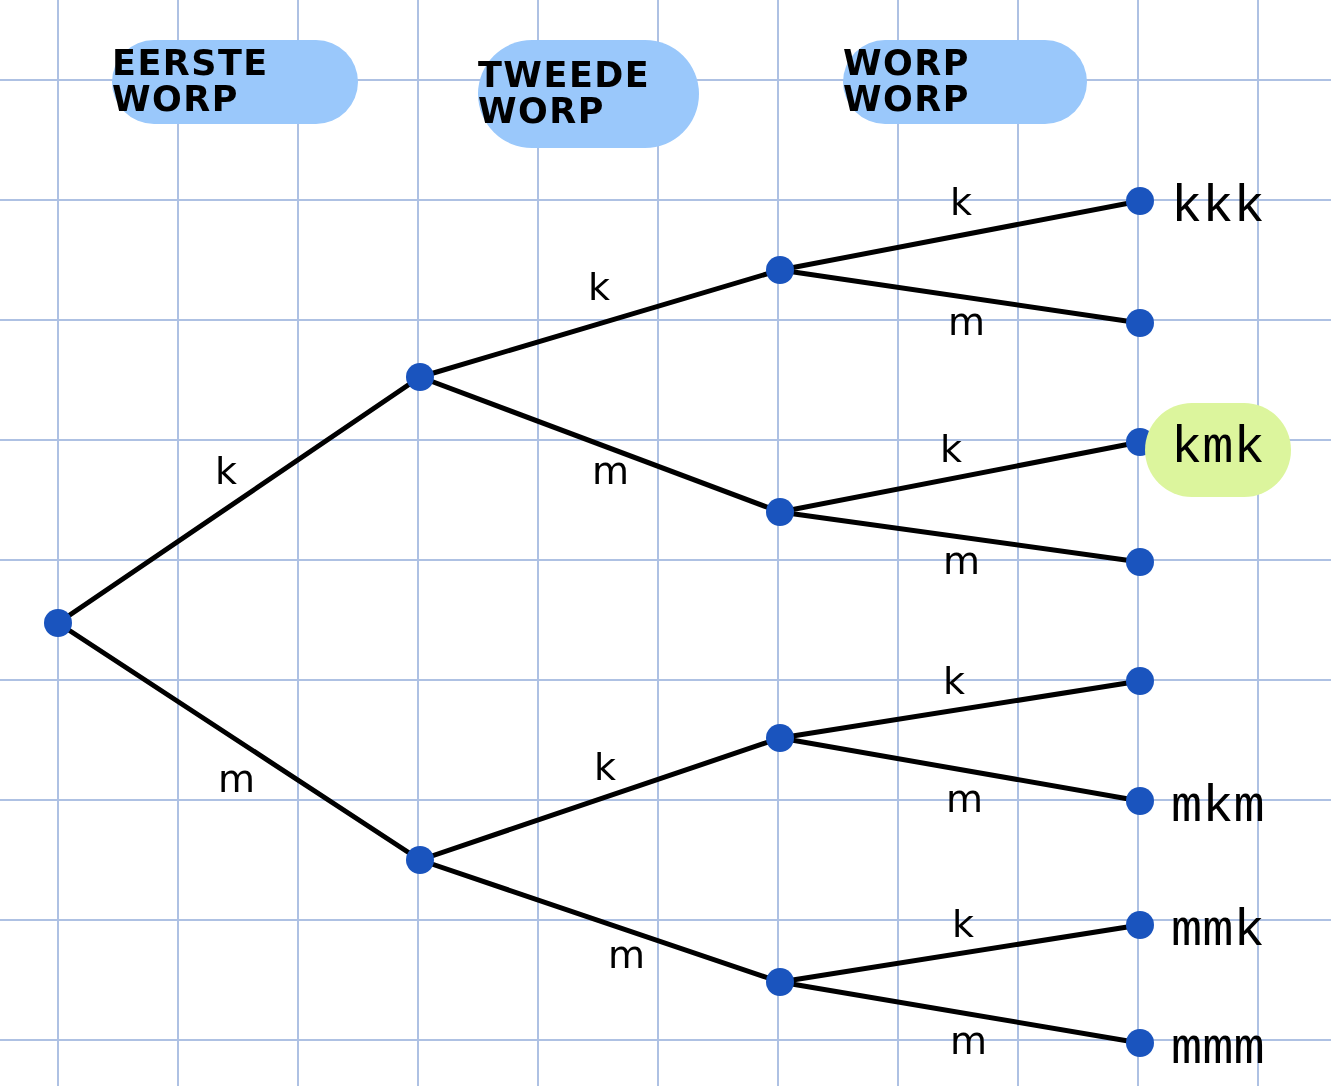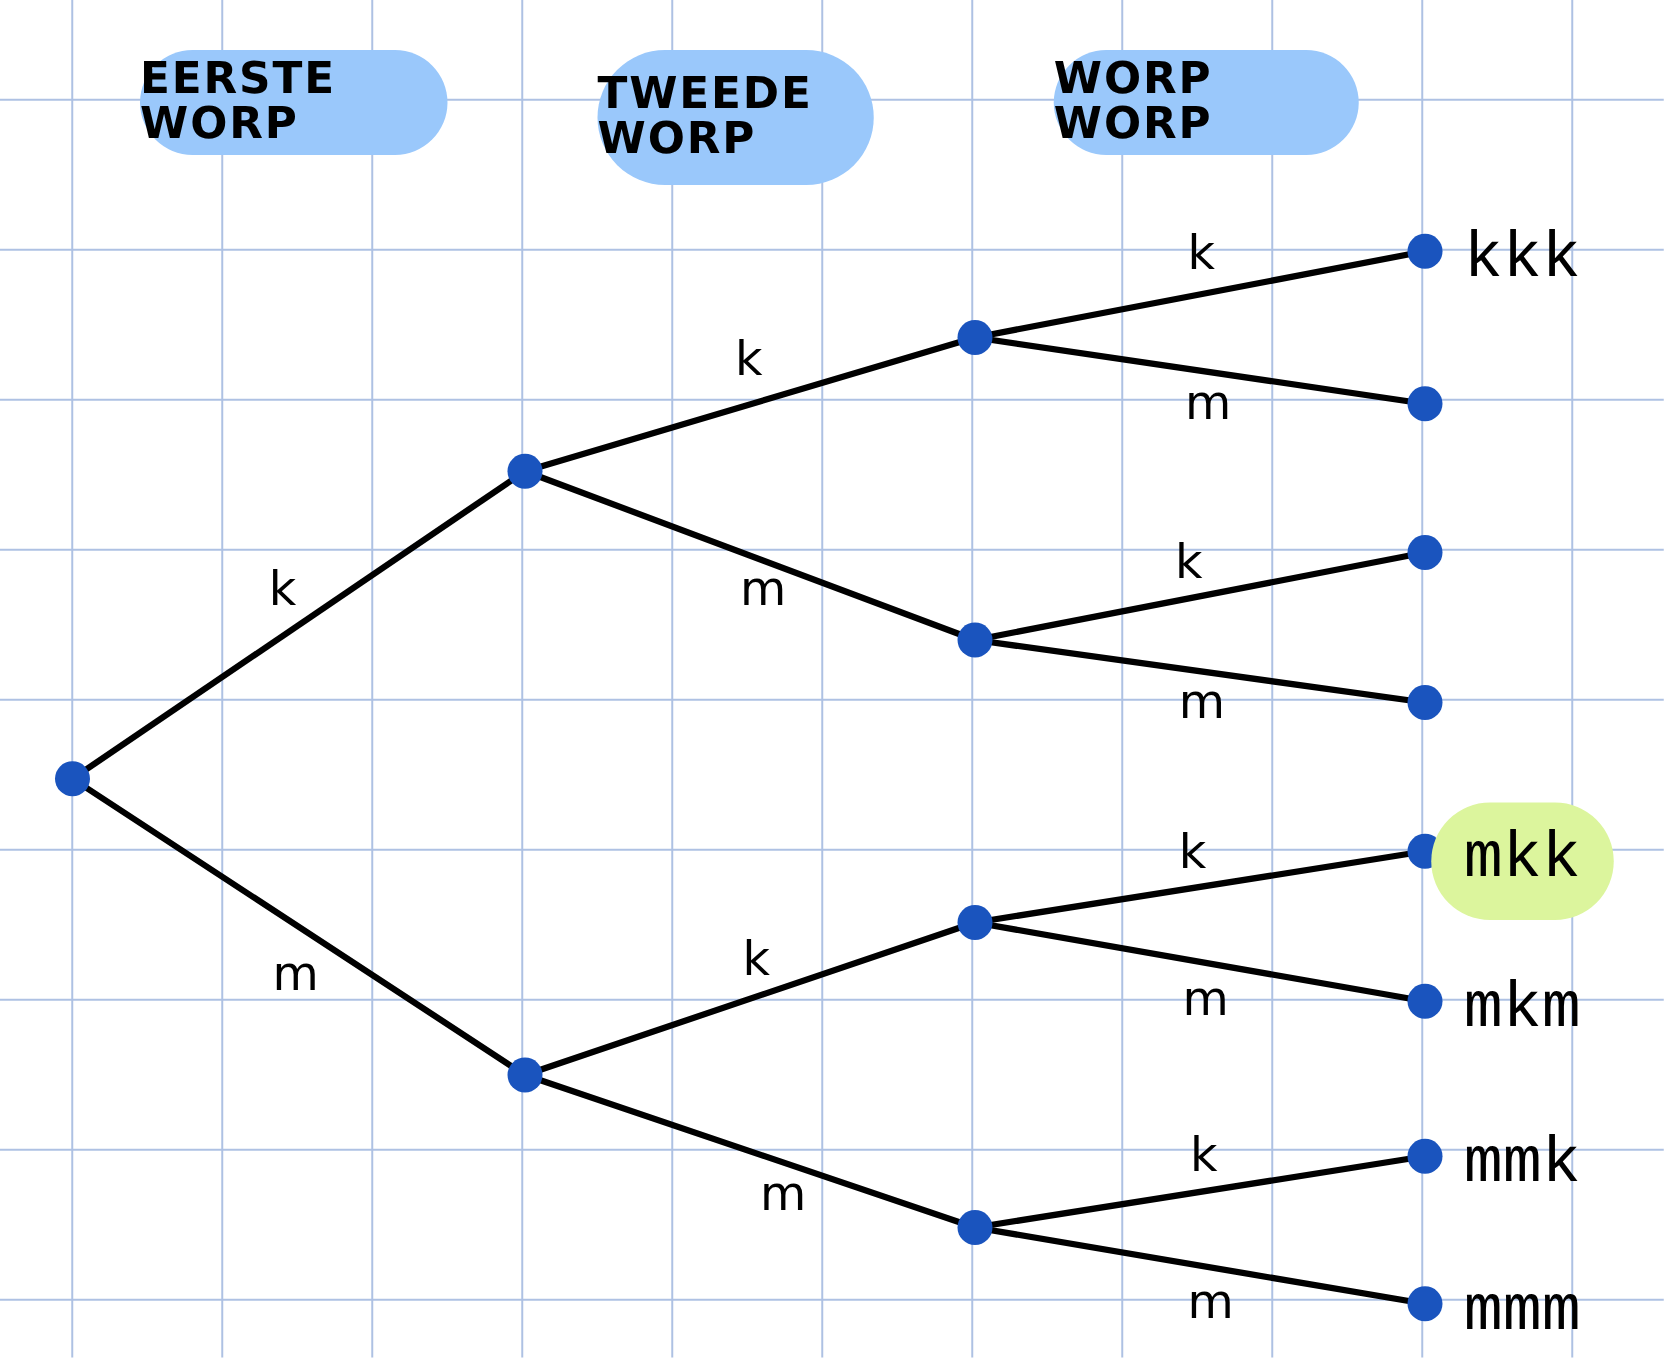--- a/index.html
+++ b/index.html
@@ -143,18 +143,18 @@
   <div class="elabel" style="left:950px;top:183px;">k</div>
   <div class="elabel" style="left:948px;top:303px;">m</div>
   <div class="elabel" style="left:940px;top:430px;">k</div>
   <div class="elabel" style="left:943px;top:542px;">m</div>
   <div class="elabel" style="left:943px;top:662px;">k</div>
   <div class="elabel" style="left:946px;top:780px;">m</div>
   <div class="elabel" style="left:952px;top:905px;">k</div>
   <div class="elabel" style="left:950px;top:1022px;">m</div>
 
   <div class="outcome" style="left:1145px;top:162px;">kkk</div>
-  <div class="outcome hl" style="left:1145px;top:642px;">mkk</div>
+  <div class="outcome hl" style="left:1145px;top:403px;">kmk</div>
   <div class="outcome" style="left:1145px;top:762px;">mkm</div>
   <div class="outcome" style="left:1145px;top:1004px;">mmm</div>
   <div class="outcome" style="left:1145px;top:886px;">mmk</div>
 
 </div>
 
 </body></html>

